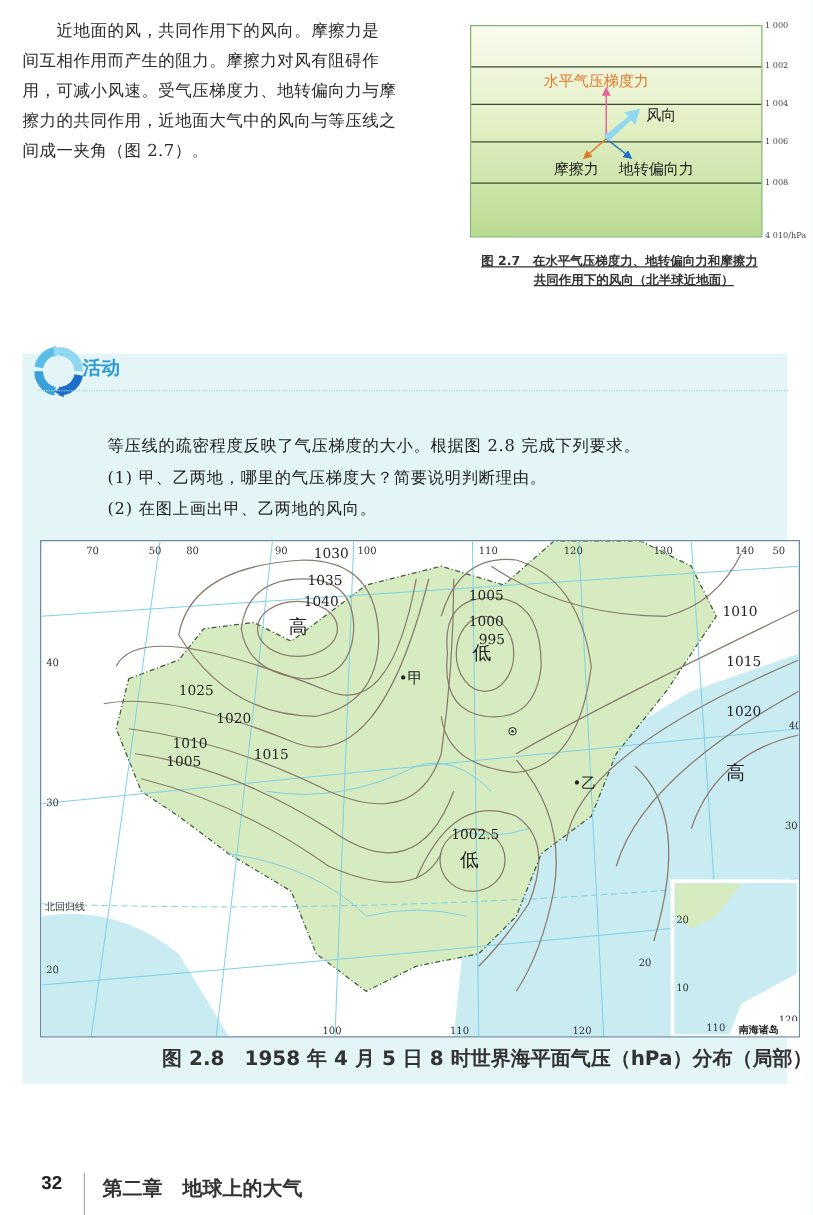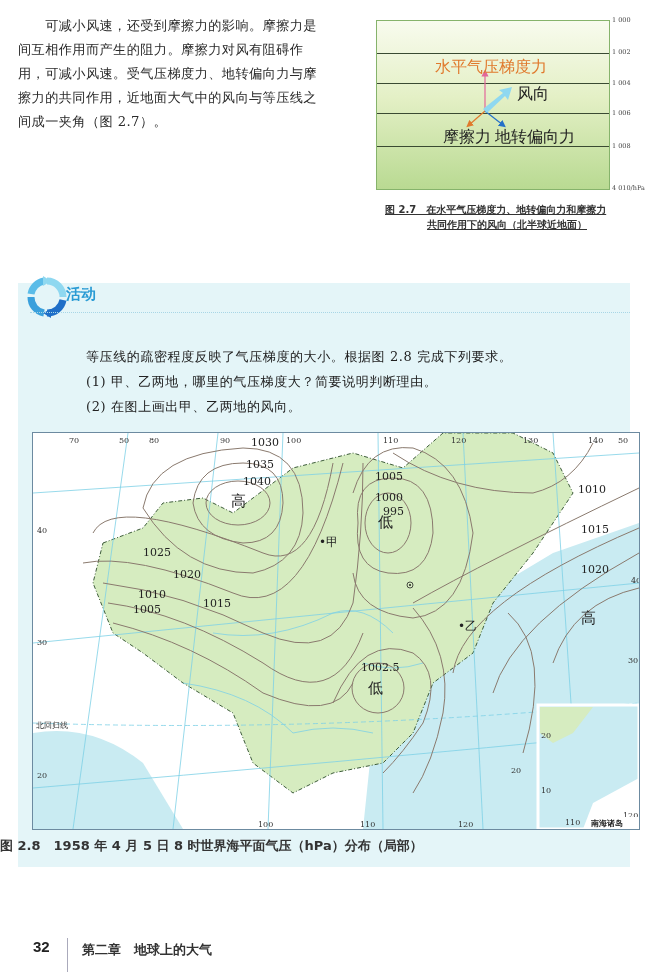--- a/index.html
+++ b/index.html
@@ -2,38 +2,38 @@
 <html><head>
 <meta charset="utf-8">
 <style>
   html,body{margin:0;padding:0;}
   body{width:650px;height:972px;background:#ffffff;position:relative;overflow:hidden;font-family:"DejaVu Serif","Liberation Serif",serif;color:#222;}
   .para{position:absolute;left:18px;top:14px;width:342px;font-size:13.2px;line-height:24px;letter-spacing:0.4px;color:#2a2a2a;text-align:justify;}
   .para span{display:block;}
   .fig27{position:absolute;left:376px;top:20px;width:232px;height:168px;background:linear-gradient(180deg,#f8fbee 0%,#e4f0c6 45%,#b9da92 100%);border:1px solid #86b36b;}
   .isobar-line{position:absolute;left:0;width:232px;height:0;border-top:1.2px solid #3a4a32;}
   .isobar-label{position:absolute;left:612px;font-size:6.5px;color:#444;font-family:"DejaVu Serif",serif;}
-  .f27-text{position:absolute;font-size:16px;font-family:Liberation Sans, sans-serif;}
+  .f27-text{position:absolute;font-size:12px;font-family:Liberation Sans, sans-serif;}
   .f27cap{position:absolute;left:385px;top:202px;width:260px;font-size:10px;line-height:15px;font-family:"DejaVu Sans",sans-serif;font-weight:bold;color:#333;text-decoration:underline;}
   .f27cap .l2{padding-left:42px;display:block;}
   .activity{position:absolute;left:18px;top:283px;width:612px;height:584px;background:#e4f5f8;}
   .act-title{position:absolute;left:66px;top:285px;font-size:15px;font-weight:bold;color:#2a9bd4;font-family:"DejaVu Sans",sans-serif;}
   .act-dots{position:absolute;left:30px;top:312px;width:600px;border-top:1.5px dotted #a8d6e6;}
   .act-text{position:absolute;left:86px;font-size:13px;color:#222;letter-spacing:0.6px;font-family:"DejaVu Serif",serif;text-align:center;}
   .map{position:absolute;left:32px;top:432px;width:606px;height:396px;border:1px solid #6c8aa0;background:#ffffff;overflow:hidden;}
-  .f28cap{position:absolute;left:0;top:837px;width:650px;text-align:left;font-size:13px;font-weight:bold;color:#333;font-family:"DejaVu Sans",sans-serif;}
+  .f28cap{position:absolute;left:0;top:837px;width:650px;text-align:right;font-size:16px;font-weight:bold;color:#333;font-family:"DejaVu Sans",sans-serif;}
   .footer-num{position:absolute;left:33px;top:938px;font-size:15px;font-weight:bold;color:#222;font-family:"Liberation Sans",sans-serif;}
   .footer-bar{position:absolute;left:67px;top:938px;width:1px;height:34px;background:#aab;}
-  .footer-text{position:absolute;left:82px;top:941px;font-size:13px;color:#333;font-family:"DejaVu Sans",sans-serif;font-weight:bold;}
+  .footer-text{position:absolute;left:82px;top:941px;font-size:16px;color:#333;font-family:"DejaVu Sans",sans-serif;font-weight:bold;}
 </style>
 </head>
 <body>
 
 <div class="para">
-  <span>　　可减小风速，还受到摩擦力的影响。摩擦力是</span>
+  <span>　　近地面的风，共同作用下的风向。摩擦力是</span>
   <span>间互相作用而产生的阻力。摩擦力对风有阻碍作</span>
   <span>用，可减小风速。受气压梯度力、地转偏向力与摩</span>
   <span>擦力的共同作用，近地面大气中的风向与等压线之</span>
   <span>间成一夹角（图 2.7）。</span>
 </div>
 
 <div class="fig27">
   <div class="isobar-line" style="top:32px"></div>
   <div class="isobar-line" style="top:62px"></div>
   <div class="isobar-line" style="top:92px"></div>

